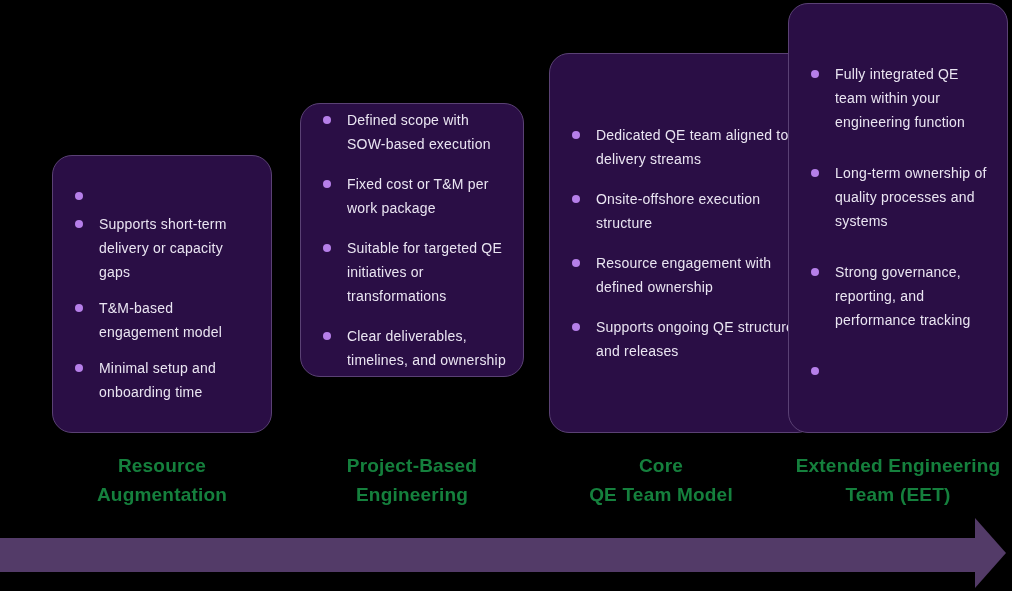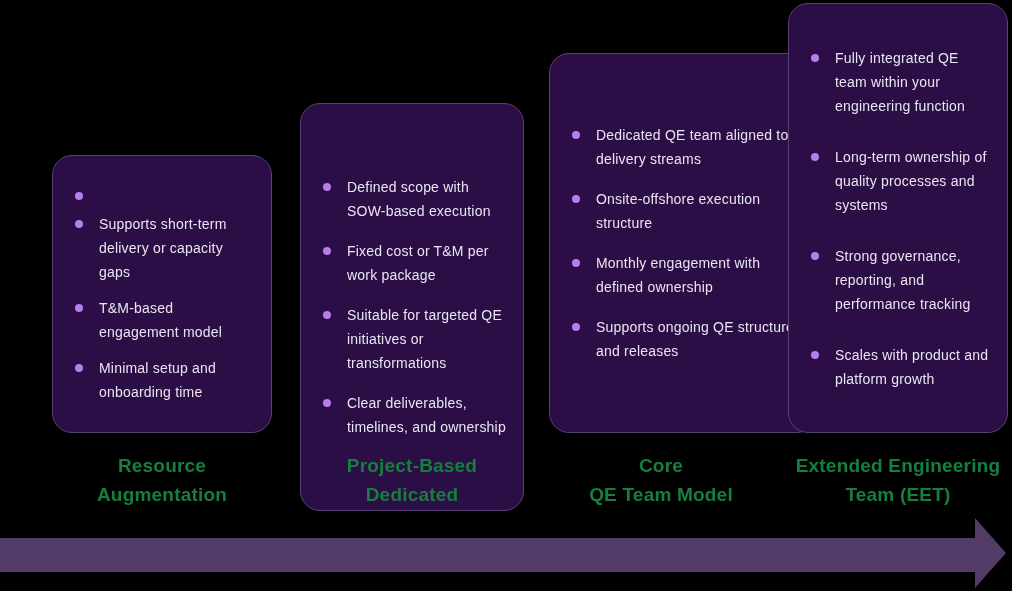--- a/index.html
+++ b/index.html
@@ -39,21 +39,21 @@
     margin-top: 8px;
     margin-left: 6px;
   }
   .btxt {
     color: #eae5f2;
     font-size: 14px;
     line-height: 24px;
     letter-spacing: 0.2px;
   }
   .c1 { left: 52px;  top: 155px; width: 220px; height: 278px; }
-  .c2 { left: 300px; top: 103px; width: 224px; height: 408px; }
+  .c2 { left: 300px; top: 103px; width: 224px; height: 274px; }
   .c3 { left: 549px; top: 53px;  width: 268px; height: 380px; }
   .c4 { left: 788px; top: 3px;   width: 220px; height: 430px; }
   .title {
     position: absolute;
     top: 451px;
     text-align: center;
     color: #15803d;
     font-weight: 700;
     font-size: 19px;
     line-height: 29px;
@@ -119,21 +119,21 @@
     <li>
       <span class="dot"></span>
       <span class="btxt">Dedicated QE team aligned to delivery streams</span>
     </li>
     <li>
       <span class="dot"></span>
       <span class="btxt">Onsite-offshore execution structure</span>
     </li>
     <li>
       <span class="dot"></span>
-      <span class="btxt">Monthly engagement with defined ownership</span>
+      <span class="btxt">Resource engagement with defined ownership</span>
     </li>
     <li>
       <span class="dot"></span>
       <span class="btxt">Supports ongoing QE structure and releases</span>
     </li>
   </ul>
 </div>
 
 <div class="card c4 g20">
   <ul>
@@ -144,32 +144,31 @@
     <li>
       <span class="dot"></span>
       <span class="btxt">Long-term ownership of quality processes and systems</span>
     </li>
     <li>
       <span class="dot"></span>
       <span class="btxt">Strong governance, reporting, and performance tracking</span>
     </li>
     <li>
       <span class="dot"></span>
-      <span class="btxt">Scales with product and platform growth</span>
     </li>
   </ul>
 </div>
 
 <div class="title t1">
   <div>Resource</div>
   <div>Augmentation</div>
 </div>
 <div class="title t2">
   <div>Project-Based</div>
-  <div>Dedicated</div>
+  <div>Engineering</div>
 </div>
 <div class="title t3">
   <div>Core</div>
   <div>QE Team Model</div>
 </div>
 <div class="title t4">
   <div>Extended Engineering</div>
   <div>Team (EET)</div>
 </div>
 

